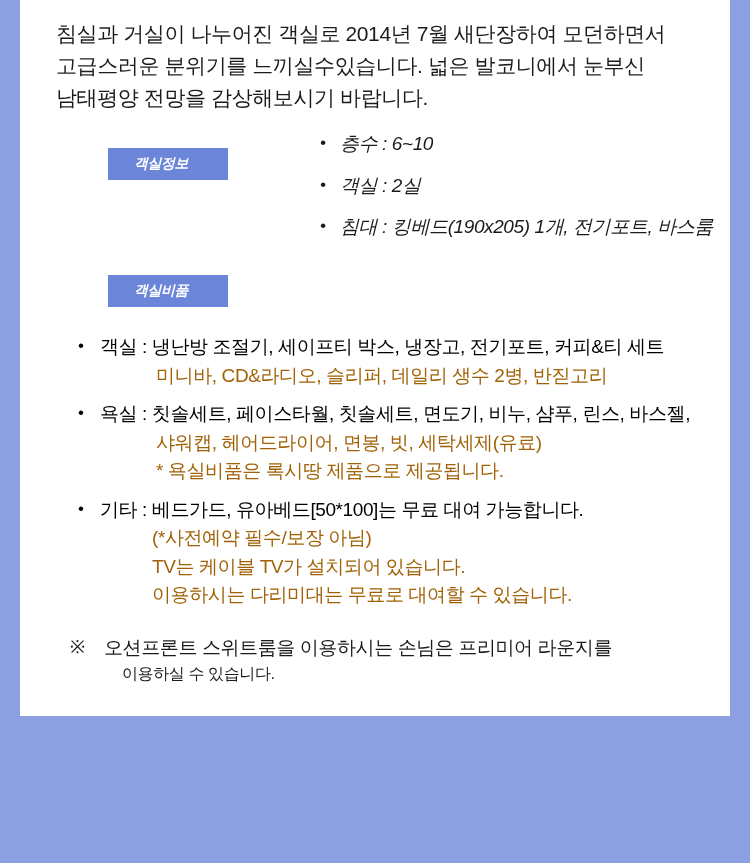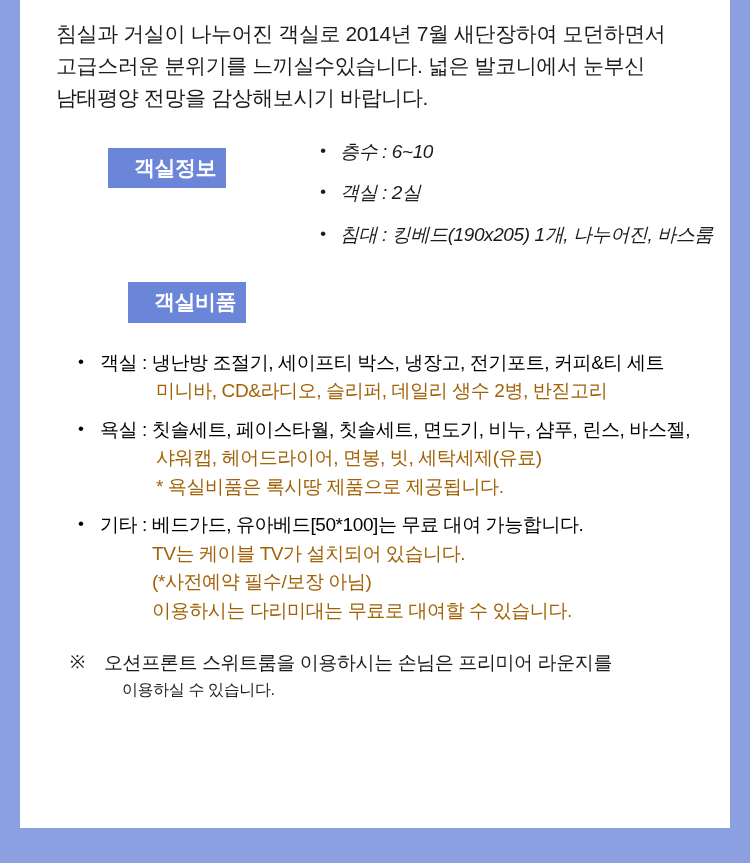--- a/index.html
+++ b/index.html
@@ -11,21 +11,21 @@
     height: 863px;
     background: #8c9fe0;
     font-family: "Liberation Sans", sans-serif;
     overflow: hidden;
   }
   .page {
     position: absolute;
     left: 20px;
     top: 0;
     width: 710px;
-    height: 828px;
+    height: 716px;
     background: #ffffff;
     box-sizing: border-box;
     padding: 18px 26px 0 36px;
   }
   .intro {
     font-size: 21px;
     line-height: 1.52;
     color: #1b1b1b;
     letter-spacing: -0.4px;
     font-weight: 500;
@@ -34,29 +34,30 @@
     white-space: nowrap;
   }
 
   .section {
     margin-top: 34px;
   }
   .section-head {
     display: inline-block;
     background: #6b86d8;
     color: #ffffff;
-    font-size: 21px;
+    font-size: 14px;
     font-weight: bold;
     letter-spacing: -0.5px;
-    padding: 8px 10px 9px 26px;
+    padding: 8px 40px 9px 26px;
     line-height: 1.1;
     margin-left: 52px;
+    font-style: italic;
   }
   .section-head.flush {
-    margin-left: 72px;
+    margin-left: 52px;
   }
 
   .bullets {
     margin: 0;
     padding: 0;
     list-style: none;
   }
   .room-info {
     margin-top: -50px;
     margin-left: 262px;
@@ -156,21 +157,21 @@
     <div>침실과 거실이 나누어진 객실로 2014년 7월 새단장하여 모던하면서</div>
     <div>고급스러운 분위기를 느끼실수있습니다. 넓은 발코니에서 눈부신</div>
     <div>남태평양 전망을 감상해보시기 바랍니다.</div>
   </div>
 
   <div class="section">
     <div class="section-head">객실정보</div>
     <ul class="bullets room-info">
       <li>층수 : 6~10</li>
       <li>객실 : 2실</li>
-      <li>침대 : 킹베드(190x205) 1개, 나누어진, 바스룸</li>
+      <li>침대 : 킹베드(190x205) 1개, 전기포트, 바스룸</li>
     </ul>
   </div>
 
   <div class="section">
     <div class="section-head flush">객실비품</div>
 
     <div class="amenities">
 
       <div class="amenity">
         <div class="first">객실 : 냉난방 조절기, 세이프티 박스, 냉장고, 전기포트, 커피&amp;티 세트</div>
@@ -178,22 +179,22 @@
       </div>
 
       <div class="amenity">
         <div class="first">욕실 : 칫솔세트, 페이스타월, 칫솔세트, 면도기, 비누, 샴푸, 린스, 바스젤,</div>
         <div class="cont deep">샤워캡, 헤어드라이어, 면봉, 빗, 세탁세제(유료)</div>
         <div class="cont deep">* 욕실비품은 록시땅 제품으로 제공됩니다.</div>
       </div>
 
       <div class="amenity">
         <div class="first">기타 : 베드가드, 유아베드[50*100]는 무료 대여 가능합니다.</div>
+        <div class="cont">(*사전예약 필수/보장 아님)</div>
         <div class="cont">TV는 케이블 TV가 설치되어 있습니다.</div>
-        <div class="cont">(*사전예약 필수/보장 아님)</div>
         <div class="cont">이용하시는 다리미대는 무료로 대여할 수 있습니다.</div>
       </div>
 
     </div>
   </div>
 
   <div class="notice">
     <div class="line1">오션프론트 스위트룸을 이용하시는 손님은 프리미어 라운지를</div>
     <div class="line2">이용하실 수 있습니다.</div>
   </div>

